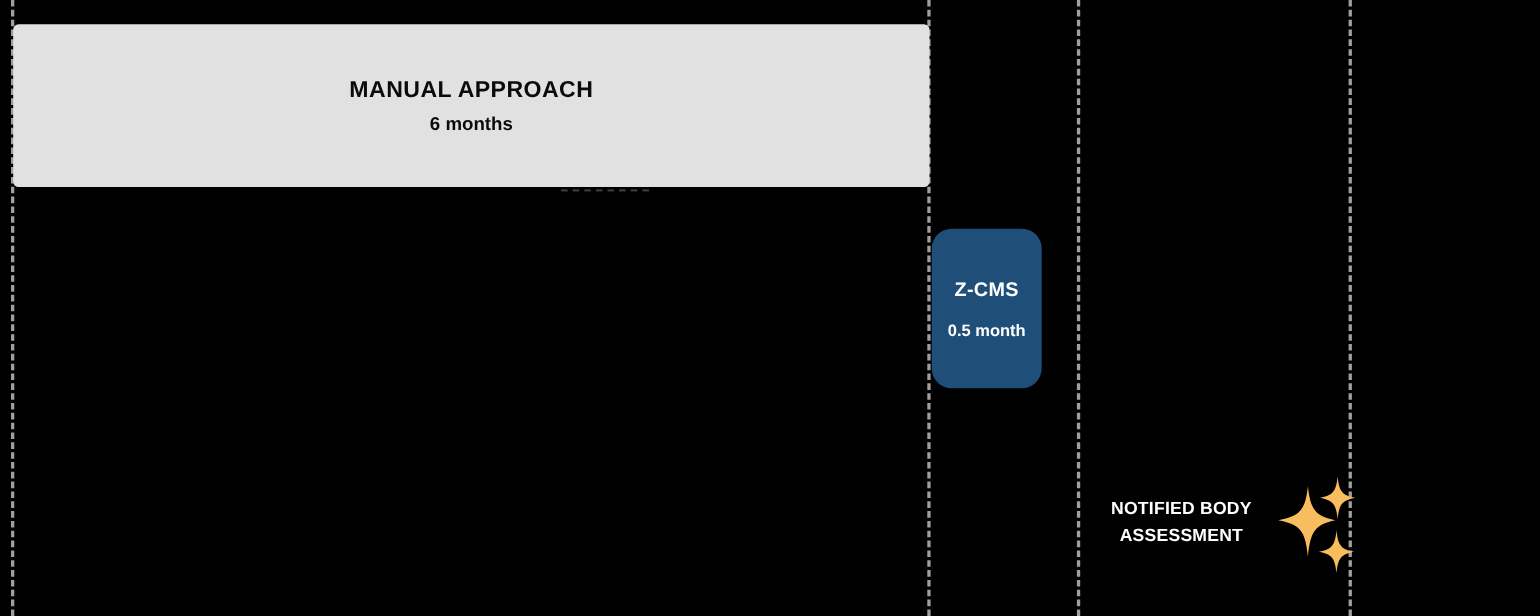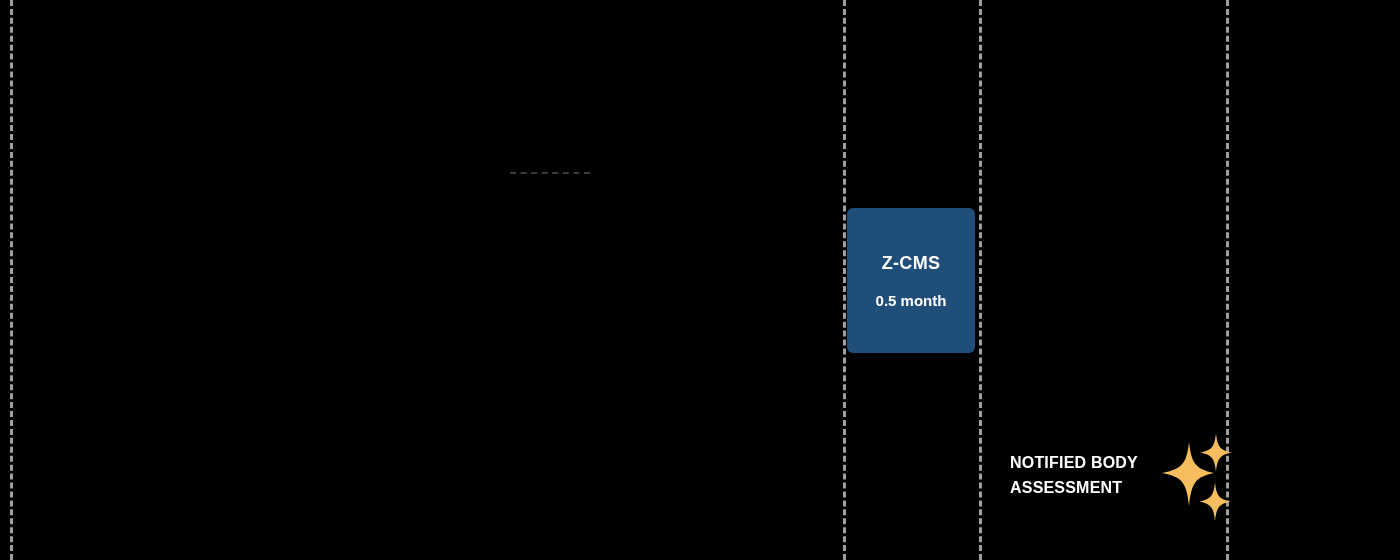--- a/index.html
+++ b/index.html
@@ -63,24 +63,24 @@
   .bar-manual .bar-sub {
     color: #0b0b0b;
     font-size: 17px;
     font-weight: bold;
     line-height: 1;
   }
 
   .bar-zcms {
     left: 847px;
     top: 208px;
-    width: 128px;
+    width: 100px;
     height: 145px;
     background: #1f4e79;
-    border-radius: 6px;
+    border-radius: 18px;
   }
   .bar-zcms .bar-title {
     color: #ffffff;
     font-size: 18px;
     font-weight: bold;
     letter-spacing: 0.3px;
     line-height: 1;
     margin-bottom: 10px;
   }
   .bar-zcms .bar-sub {
@@ -98,21 +98,21 @@
     top: 430px;
     display: flex;
     align-items: center;
     gap: 14px;
   }
   .annotation-label {
     color: #ffffff;
     font-size: 16px;
     font-weight: bold;
     line-height: 1.55;
-    text-align: left;
+    text-align: center;
     white-space: pre-line;
     letter-spacing: 0.2px;
   }
   .sparkles {
     position: relative;
     width: 86px;
     height: 92px;
     flex: none;
   }
   .sparkles svg { display: block; }
@@ -122,20 +122,24 @@
 
 <div id="stage">
 
   <div class="gridline" style="left:10px;"></div>
   <div class="gridline" style="left:843px;"></div>
   <div class="gridline" style="left:979px;"></div>
   <div class="gridline" style="left:1226px;"></div>
 
   <div class="htick" style="left:510px; top:172px; width:80px;"></div>
 
+  <div class="bar bar-manual">
+    <div class="bar-title">MANUAL APPROACH</div>
+    <div class="bar-sub">6 months</div>
+  </div>
 
   <div class="bar bar-zcms">
     <div class="bar-title">Z-CMS</div>
     <div class="bar-sub">0.5 month</div>
   </div>
 
   <div class="annotation">
     <div class="annotation-label">NOTIFIED BODY
 ASSESSMENT</div>
     <div class="sparkles">

